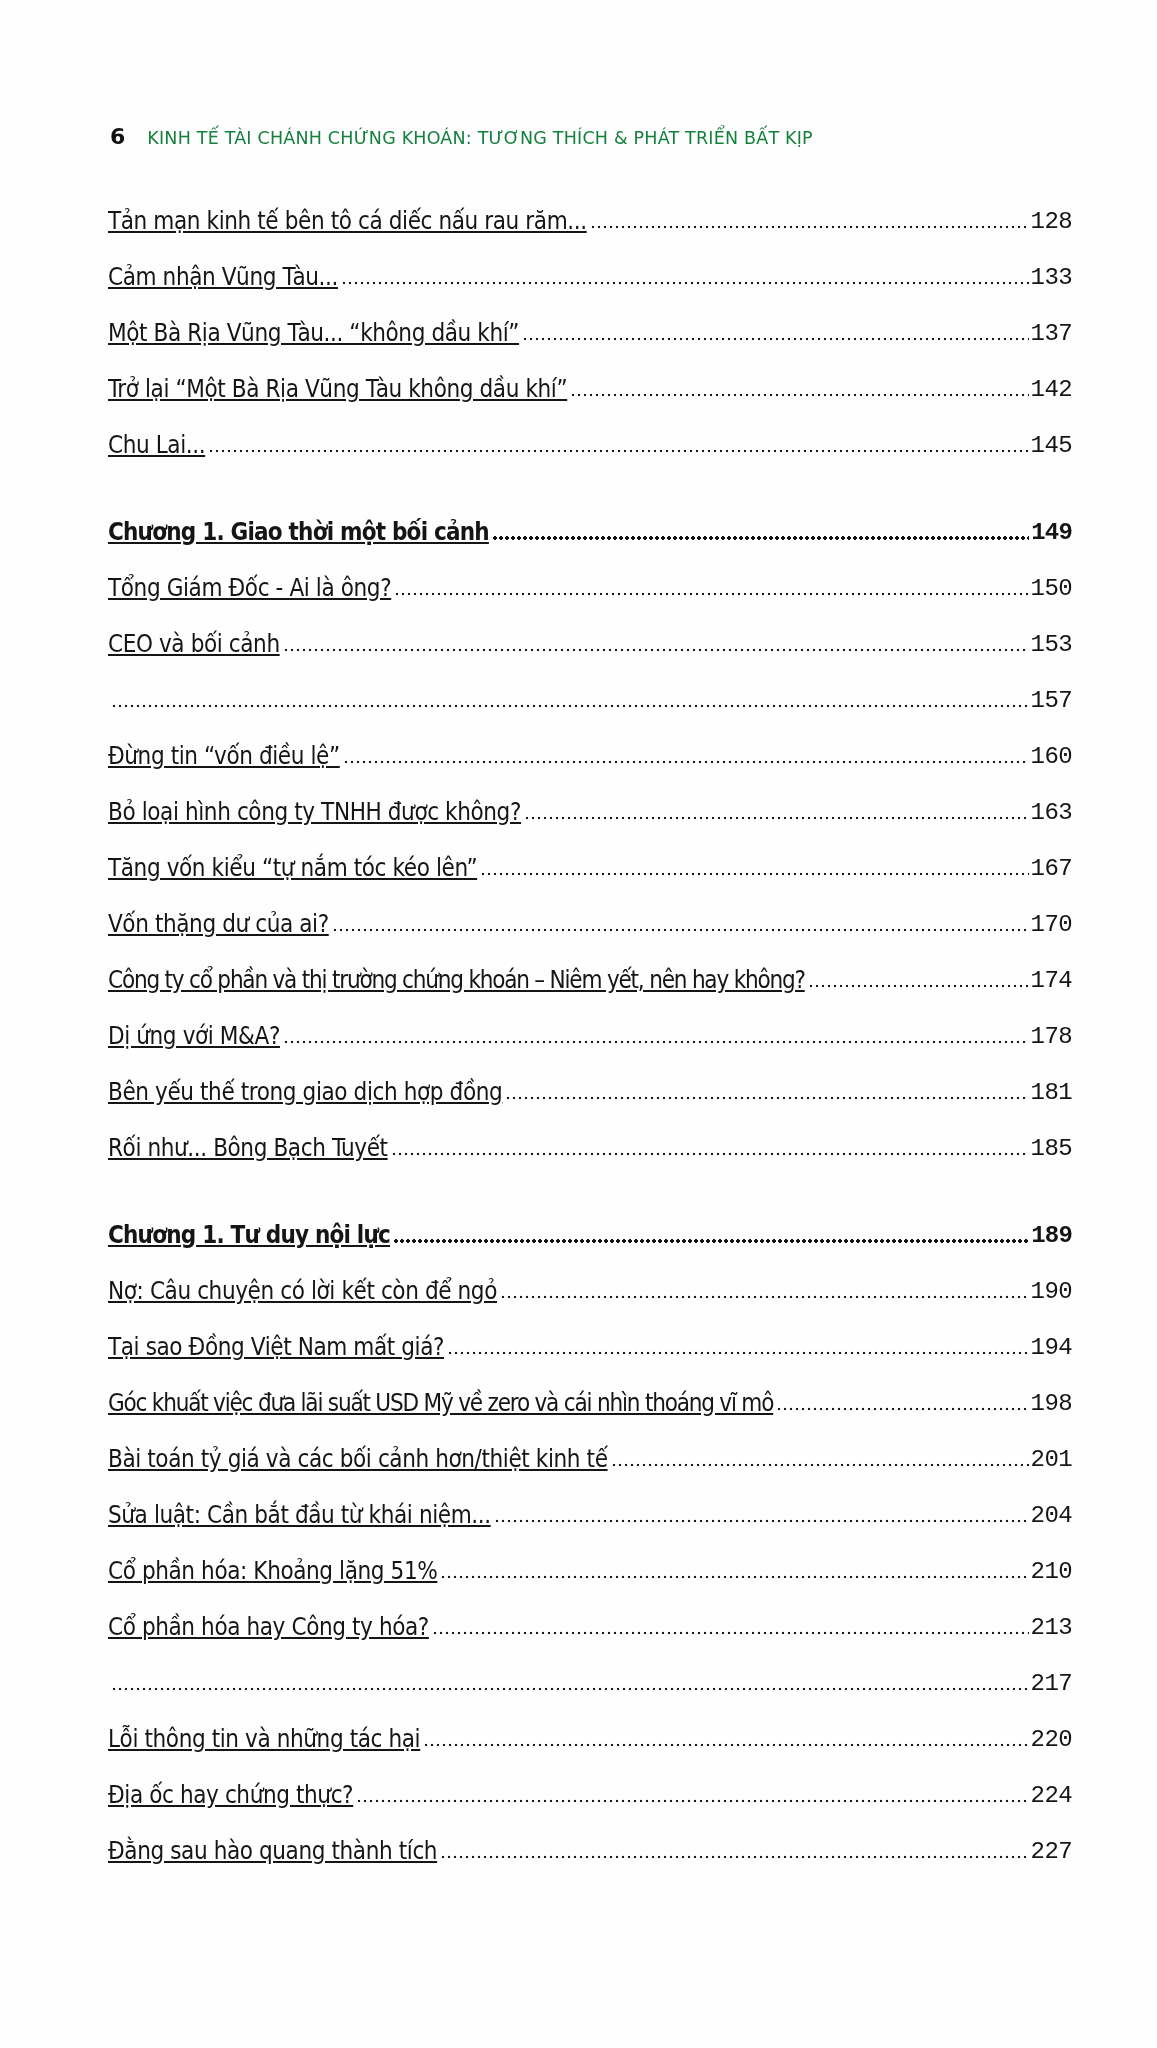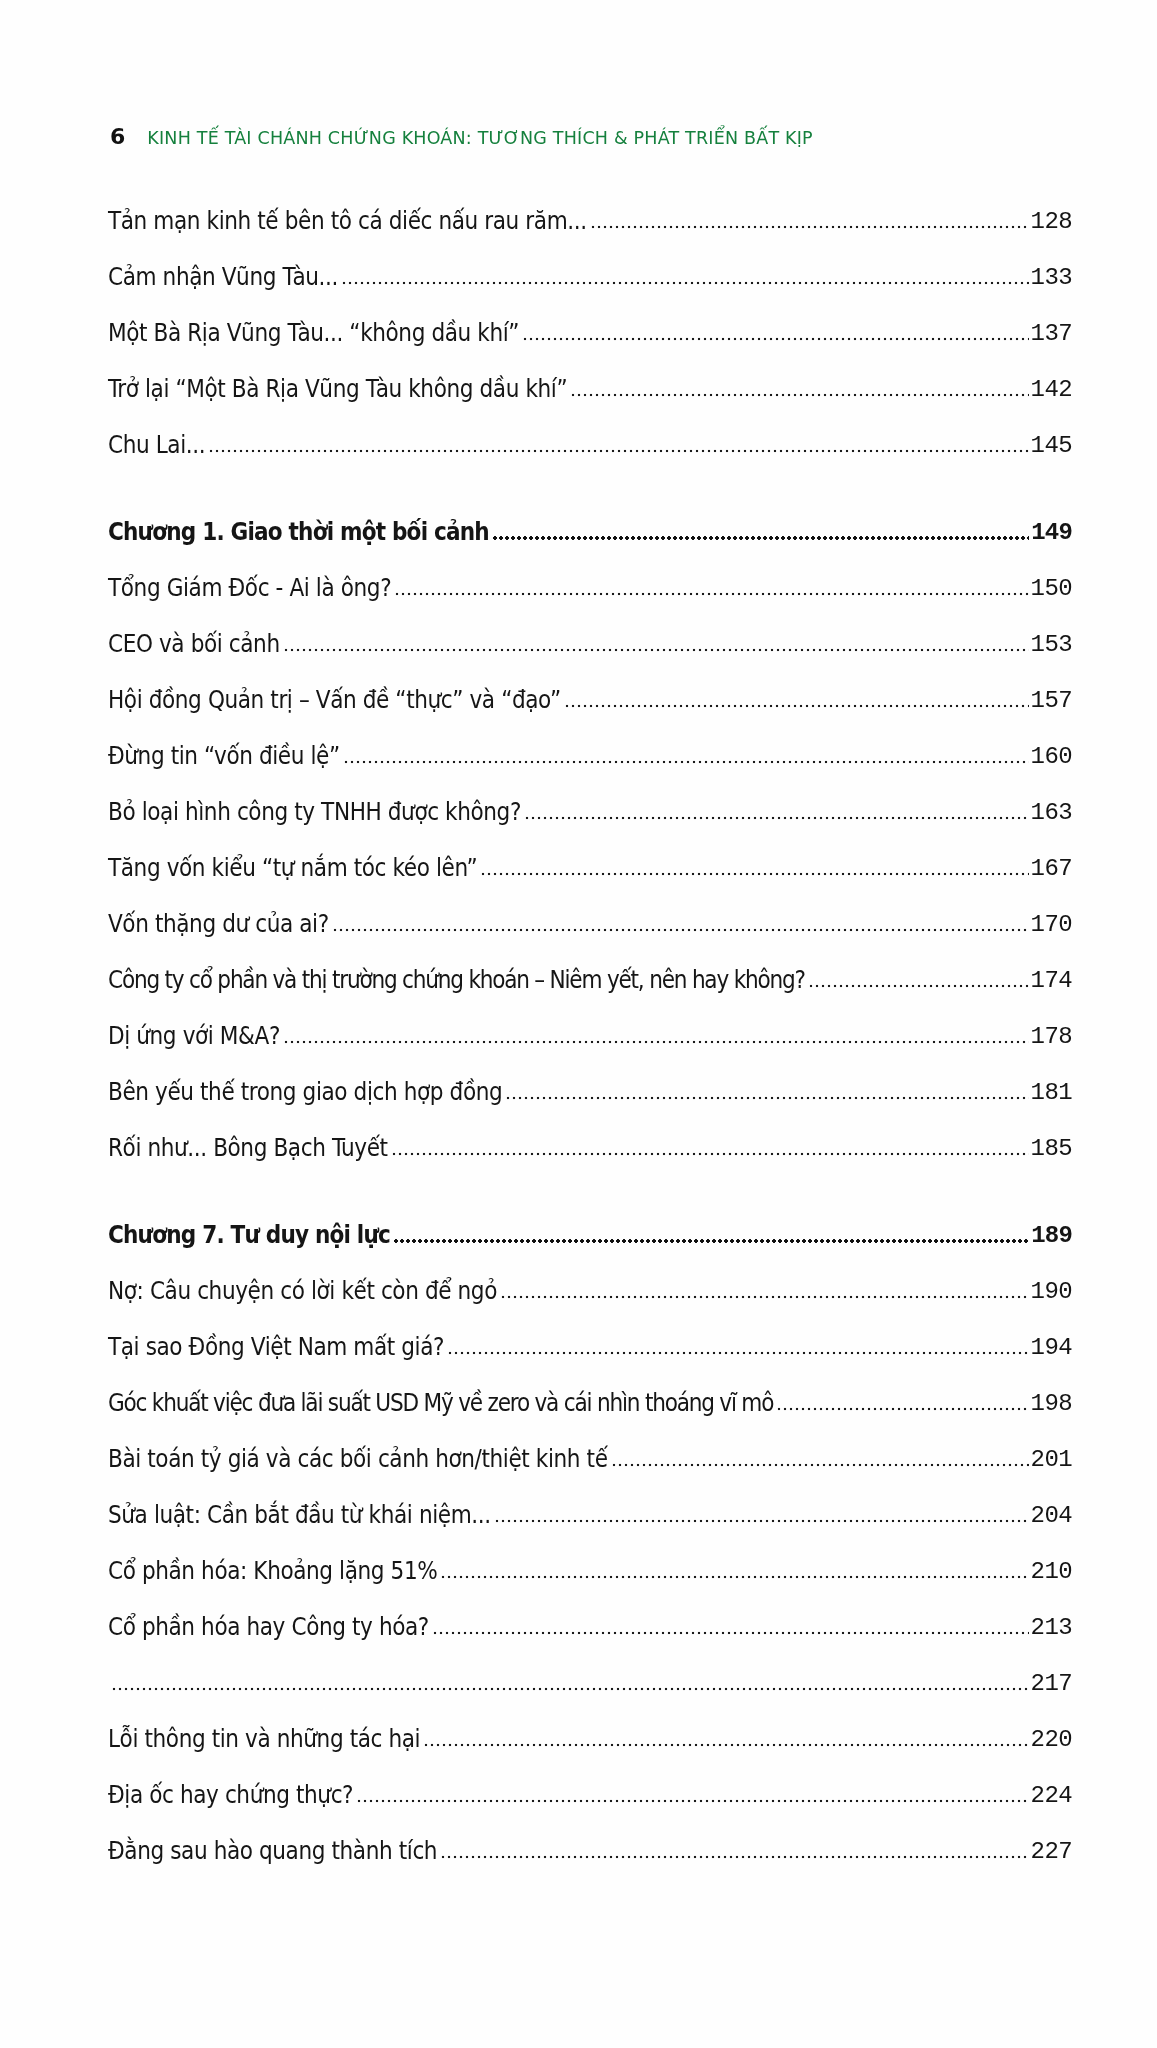--- a/index.html
+++ b/index.html
@@ -60,20 +60,21 @@
       align-items: flex-end;
       white-space: nowrap;
     }
     .toc-title {
       font-family: "DejaVu Sans Condensed", "DejaVu Sans", sans-serif;
       font-size: 24px;
       font-stretch: condensed;
       color: #151515;
       flex: 0 0 auto;
       letter-spacing: -0.4px;
+      text-decoration: underline;
     }
     .toc-leader {
       flex: 1 1 auto;
       overflow: hidden;
       height: 24px;
       margin: 0 2px 5px 3px;
       background-image: radial-gradient(circle, #1a1a1a 1.2px, transparent 1.6px);
       background-size: 6px 6px;
       background-repeat: repeat-x;
       background-position: left bottom;
@@ -142,21 +143,20 @@
       <span class="toc-title">Tổng Giám Đốc - Ai là ông?</span>
       <span class="toc-leader"></span>
       <span class="toc-page">150</span>
     </div>
     <div class="toc-row" style="top:618px">
       <span class="toc-title">CEO và bối cảnh</span>
       <span class="toc-leader"></span>
       <span class="toc-page">153</span>
     </div>
     <div class="toc-row" style="top:674px">
-      <span class="toc-title">Hội đồng Quản trị – Vấn đề “thực” và “đạo”</span>
       <span class="toc-leader"></span>
       <span class="toc-page">157</span>
     </div>
     <div class="toc-row" style="top:730px">
       <span class="toc-title">Đừng tin “vốn điều lệ”</span>
       <span class="toc-leader"></span>
       <span class="toc-page">160</span>
     </div>
     <div class="toc-row" style="top:786px">
       <span class="toc-title">Bỏ loại hình công ty TNHH được không?</span>
@@ -188,21 +188,21 @@
       <span class="toc-leader"></span>
       <span class="toc-page">181</span>
     </div>
     <div class="toc-row" style="top:1122px">
       <span class="toc-title">Rối như... Bông Bạch Tuyết</span>
       <span class="toc-leader"></span>
       <span class="toc-page">185</span>
     </div>
 
     <div class="toc-row chapter" style="top:1209px">
-      <span class="toc-title">Chương 7. Tư duy nội lực</span>
+      <span class="toc-title">Chương 1. Tư duy nội lực</span>
       <span class="toc-leader"></span>
       <span class="toc-page">189</span>
     </div>
     <div class="toc-row" style="top:1265px">
       <span class="toc-title">Nợ: Câu chuyện có lời kết còn để ngỏ</span>
       <span class="toc-leader"></span>
       <span class="toc-page">190</span>
     </div>
     <div class="toc-row" style="top:1321px">
       <span class="toc-title">Tại sao Đồng Việt Nam mất giá?</span>

